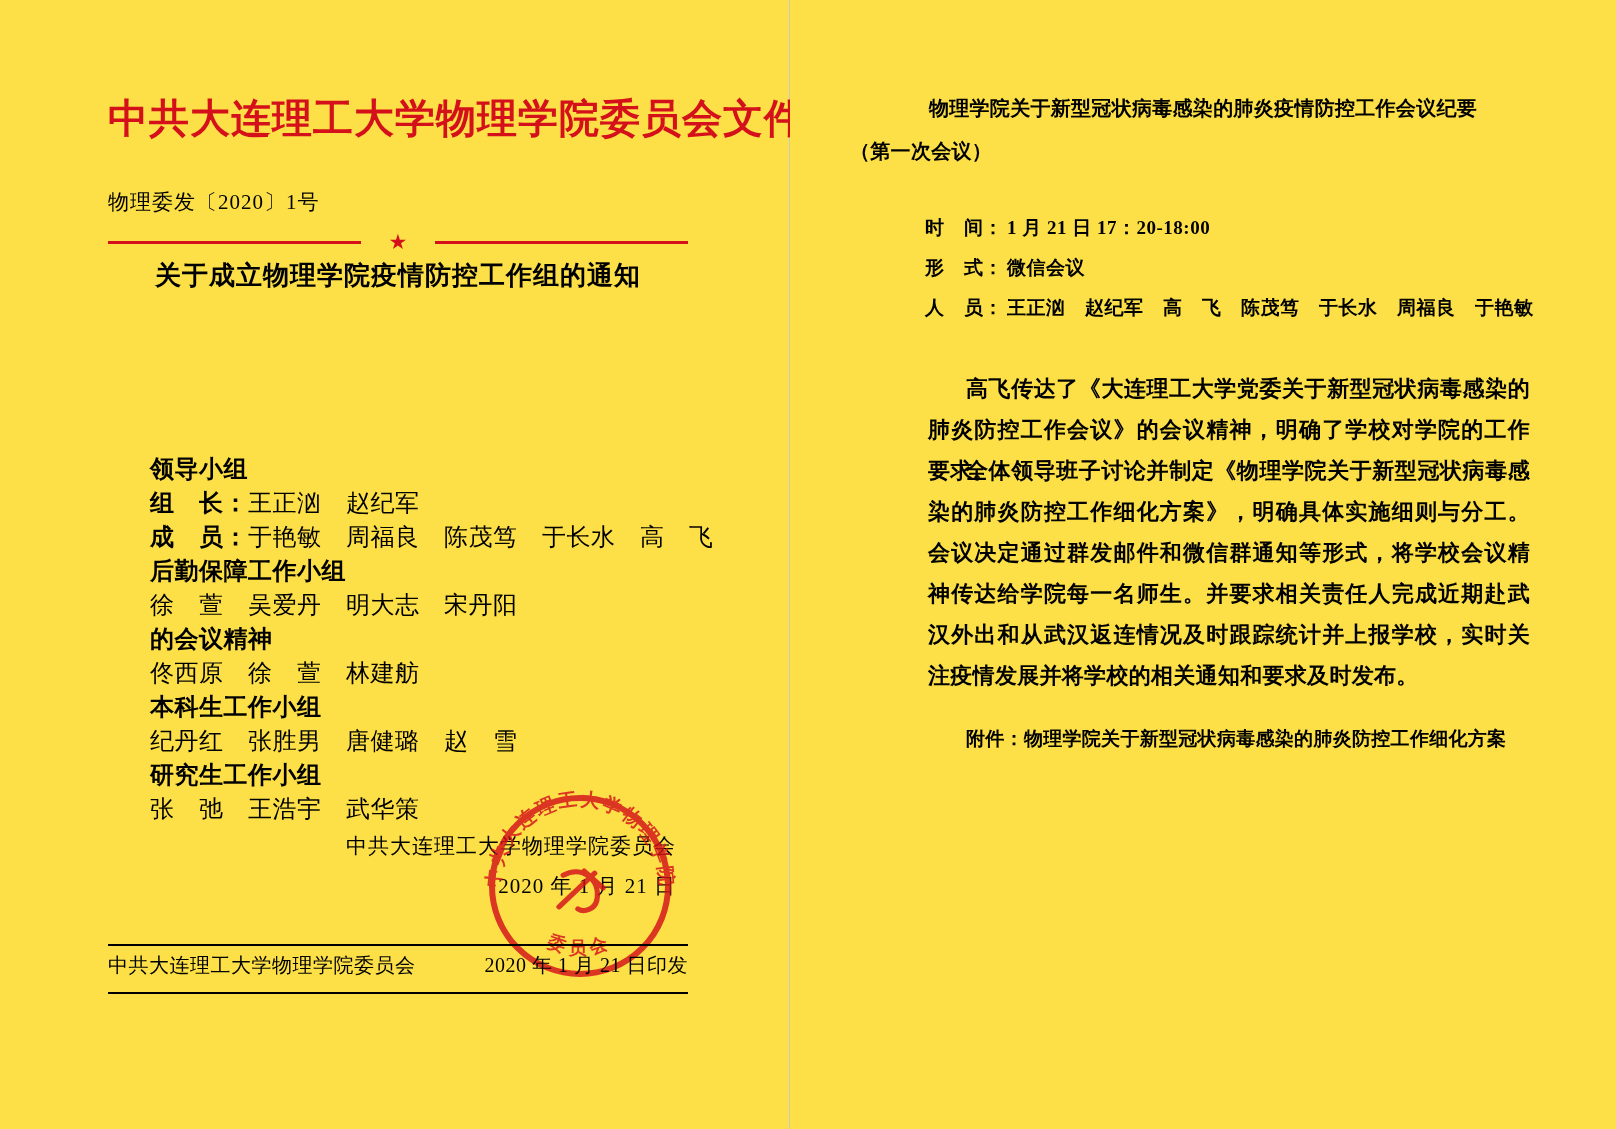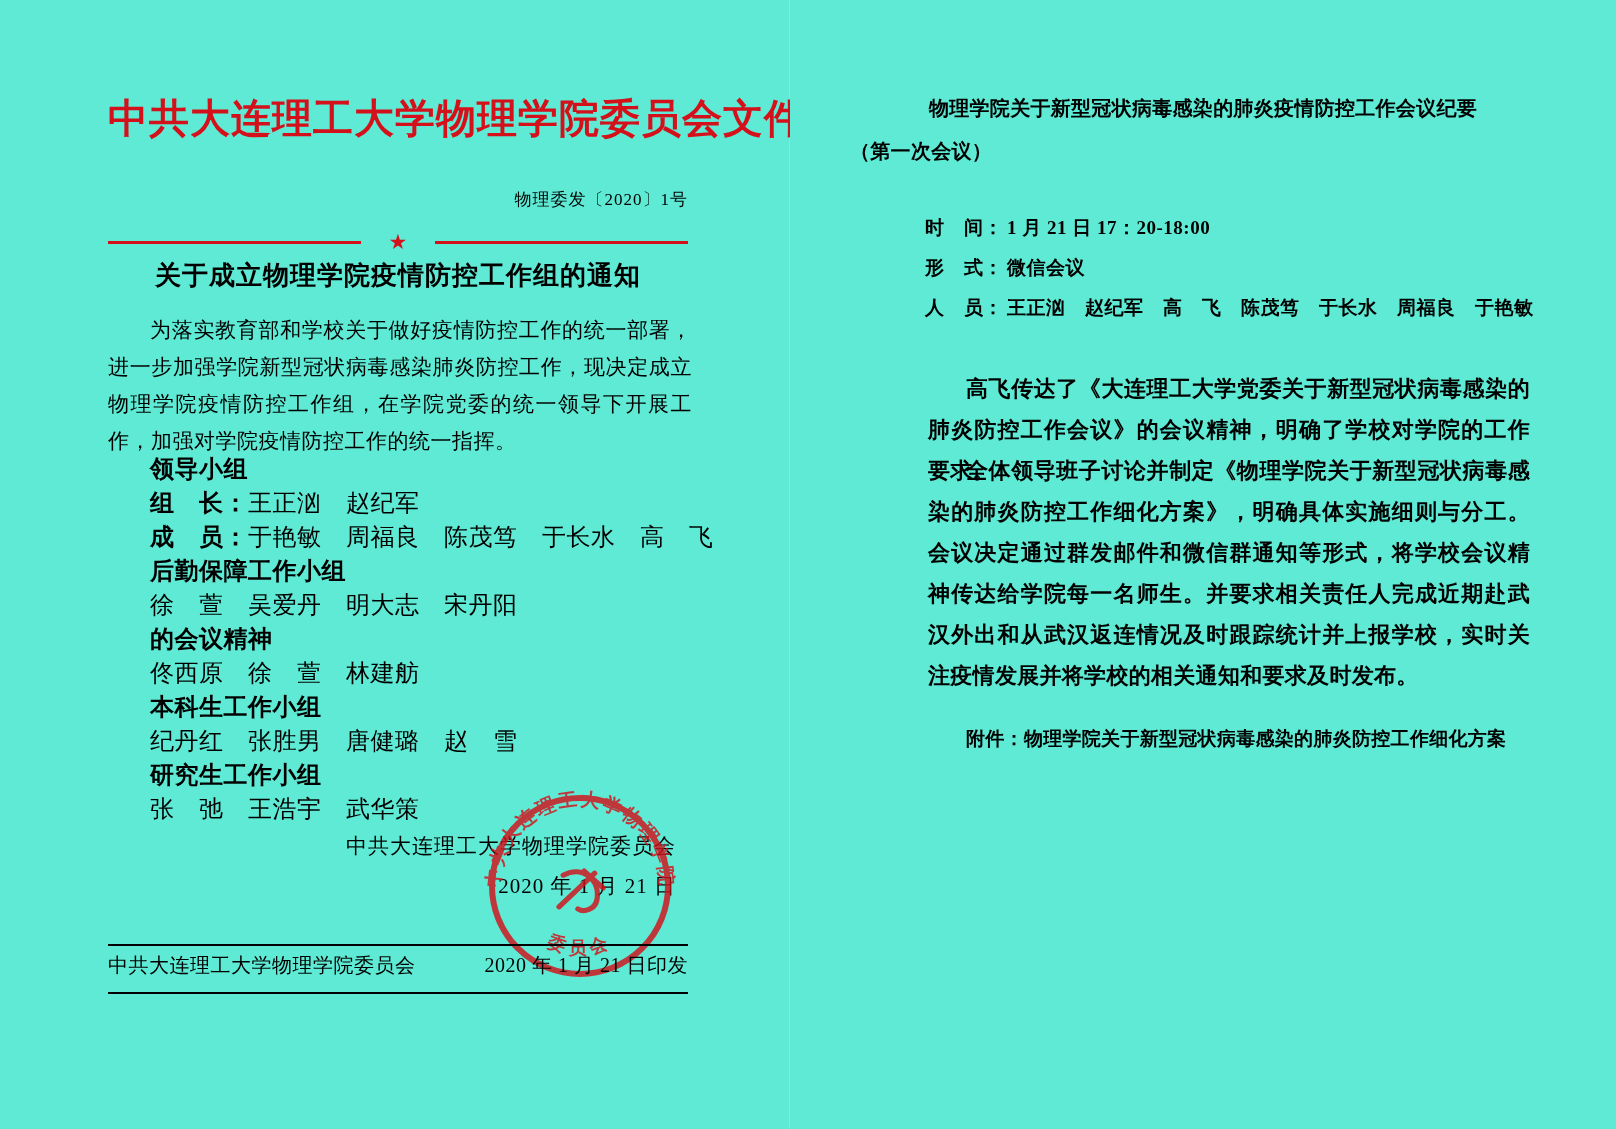--- a/index.html
+++ b/index.html
@@ -16,21 +16,21 @@
     overflow: hidden;
   }
   .spread {
     display: flex;
     width: 1616px;
     height: 1129px;
     box-sizing: border-box;
   }
   .page {
     position: relative;
-    background: #5eead4;
+    background: #fde047;
     box-sizing: border-box;
   }
   .page-left {
     width: 790px;
     height: 1129px;
     border-right: 1px solid #c9c9c9;
     padding: 0;
   }
   .page-right {
     width: 826px;
@@ -53,22 +53,22 @@
     font-size: 40px;
     letter-spacing: 1px;
     white-space: nowrap;
     line-height: 1.15;
   }
   .doc-number {
     position: absolute;
     left: 108px;
     top: 188px;
     width: 580px;
-    text-align: right;
-    font-size: 17px;
+    text-align: left;
+    font-size: 21px;
     letter-spacing: 1px;
   }
   .red-rule {
     position: absolute;
     left: 108px;
     top: 236px;
     width: 580px;
     height: 14px;
   }
   .red-rule .bar {
@@ -254,21 +254,20 @@
     <div class="doc-number">物理委发〔2020〕1号</div>
 
     <div class="red-rule">
       <div class="bar left"></div>
       <div class="star">★</div>
       <div class="bar right"></div>
     </div>
 
     <div class="doc-title">关于成立物理学院疫情防控工作组的通知</div>
 
-    <div class="body-para">为落实教育部和学校关于做好疫情防控工作的统一部署，进一步加强学院新型冠状病毒感染肺炎防控工作，现决定成立物理学院疫情防控工作组，在学院党委的统一领导下开展工作，加强对学院疫情防控工作的统一指挥。</div>
 
     <div class="group-block" style="top:452px">
       <div class="group-title">领导小组</div>
       <div class="group-line">
         <span class="lbl">组　长：</span><span>王正汹　赵纪军</span>
       </div>
       <div class="group-line">
         <span class="lbl">成　员：</span><span>于艳敏　周福良　陈茂笃　于长水　高　飞</span>
       </div>
     </div>

